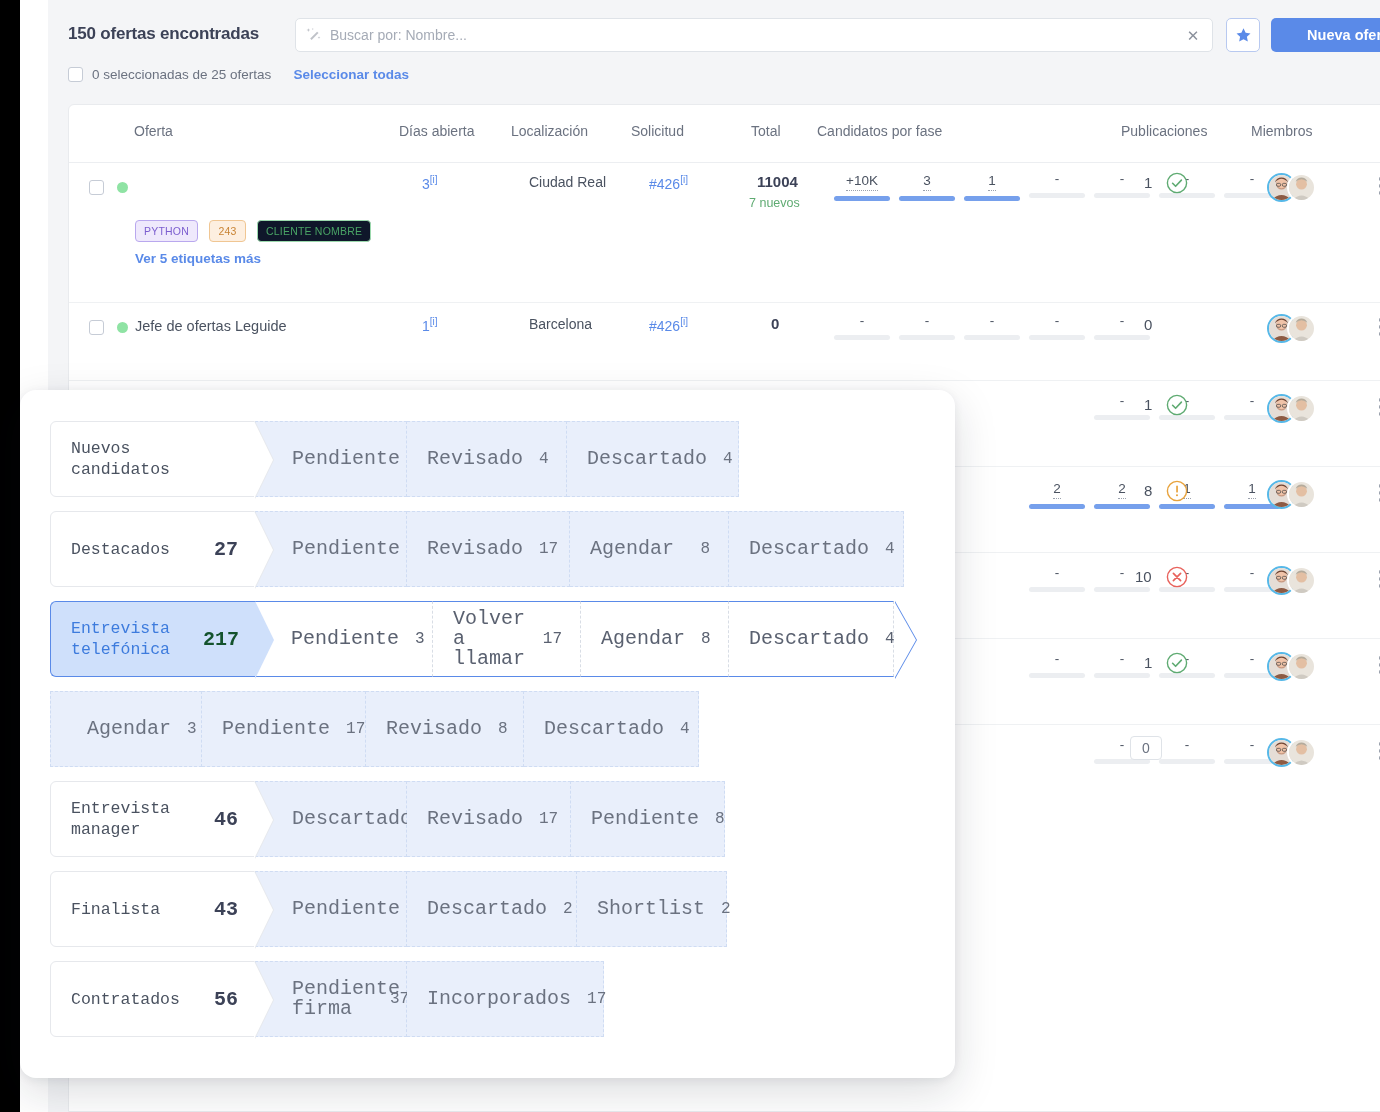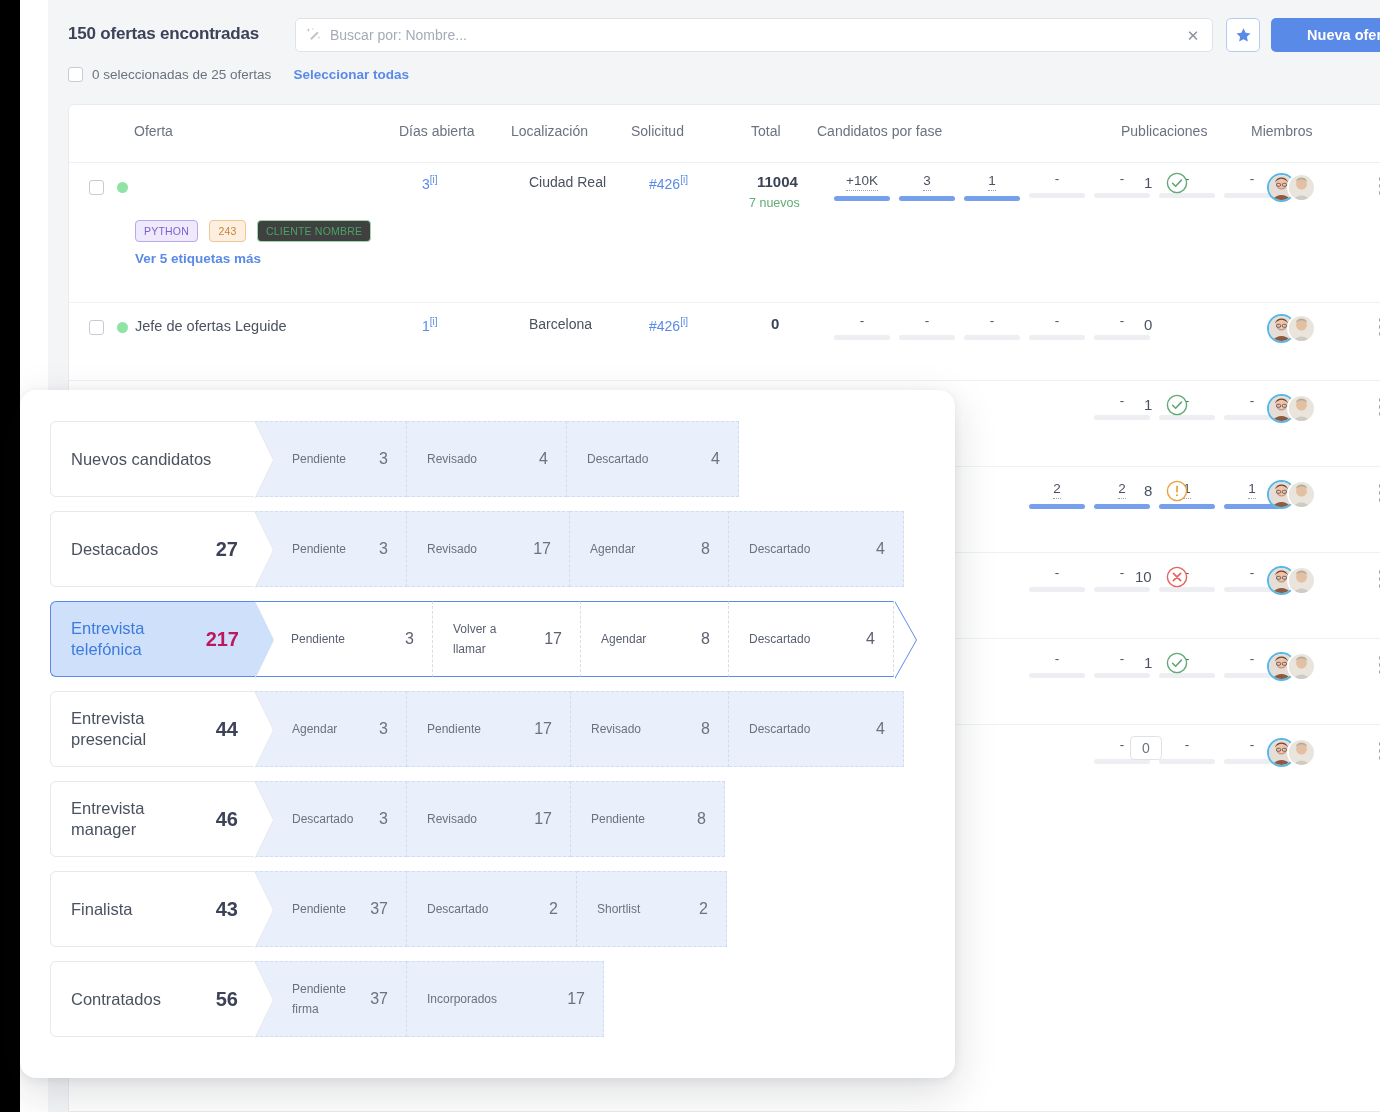--- a/index.html
+++ b/index.html
@@ -91,21 +91,21 @@
   .dot-green { width:11px; height:11px; border-radius:50%; background:#8fe3a4; display:inline-block; }
   .offer-title { font-size:14.5px; color:#4a5260; line-height:21px; max-width:235px; white-space:normal; }
   .link-blue { color:#5a8ae8;text-align:right; }
   .sub-i { font-size:10px; color:#5a8ae8; vertical-align:super; }
   .tag {
     display:inline-block; font-size:10.5px; padding:4px 8px; border-radius:4px;
     border:1px solid; margin-right:7px; letter-spacing:.2px;
   }
   .tag-python { color:#7c5ecf; border-color:#b9a8ee; background:#efe9fc; }
   .tag-num { color:#c98434; border-color:#f0c693; background:#fdefe0; }
-  .tag-client { color:#49a365; border-color:#9bd9ad; background:#404040; }
+  .tag-client { color:#49a365; border-color:#9bd9ad; background:#0f172a; }
   .more-tags { font-size:13.5px; color:#5a8ae8; font-weight:bold; cursor:pointer; }
   .total-num { font-size:15px; font-weight:bold; color:#3c4257; }
   .total-new { font-size:12.5px; color:#5fab72; }
 
   
   .phases { position:absolute; display:flex; gap:9px; }
   .phase { width:56px; text-align:center; }
   .phase-val { font-size:13.5px; color:#4a5260; padding-bottom:2px; }
   .phase-val.dotted { border-bottom:1.5px dotted #9aa1ad; display:inline-block; }
   .phase-bar { height:4.5px; border-radius:3px; background:#eceef1; margin-top:5px; }
@@ -129,20 +129,21 @@
     margin-left:-9px; position:relative; z-index:-1;
   }
   .kebab { position:absolute; cursor:pointer; }
   .kebab span { display:block; width:3.5px; height:3.5px; border-radius:50%; background:#9aa1ad; margin-bottom:3.5px; }
 
   
   .modal {
     position:absolute; left:20px; top:390px; width:935px; height:688px;
     background:#ffffff; border-radius:16px;
     box-shadow:0 14px 44px rgba(20,25,40,.15), 0 2px 10px rgba(20,25,40,.07);
+    font-family:Liberation Mono, monospace;
   }
   .funnel { position:absolute; left:30px; top:31px; }
   .frow { position:relative; height:76px; margin-bottom:14px; display:flex; }
 
   
   .fhead {
     position:relative; height:76px; width:205px; flex:0 0 205px;
     background:#ffffff; border:1px solid #e6e8ec;
     border-radius:6px 0 0 6px;
     display:flex; align-items:center; padding-left:20px; gap:10px; z-index:3;
@@ -157,28 +158,28 @@
   .fhead-count { font-size:20px; font-weight:bold; color:#3c4257; margin-left:auto; margin-right:16px; }
 
   
   .fbody { display:flex; height:76px; }
   .seg {
     height:76px; background:#e9effb; border:1.4px dashed #cfdcf3; border-left:none;
     display:flex; align-items:center; justify-content:space-between;
     padding:0 18px 0 34px; min-width:100px;
   }
   .seg:first-child { padding-left:36px; border-left:1.4px dashed #cfdcf3; }
-  .seg-label { font-size:12px; color:#6b7280; line-height:20px; }
+  .seg-label { font-size:20px; color:#6b7280; line-height:20px; }
   .seg-val { font-size:16px; color:#6b7280; margin-left:16px; }
 
   
   .frow.sel .fhead { background:#cfe0fb; border:1.6px solid #5a8ae8; border-right:none; }
   .frow.sel .fhead::after { border-left-color:#cfe0fb; filter:none; }
   .frow.sel .fhead-label { color:#3d7bdd; font-weight:normal; }
-  .frow.sel .fhead-count { color:#be185d;text-align:center; }
+  .frow.sel .fhead-count { color:#14532d;text-align:center; }
   .frow.sel .seg { background:#ffffff; border:1.4px dashed #d8dde5; border-left:none;
                    border-top:1.6px solid #5a8ae8; border-bottom:1.6px solid #5a8ae8; }
   .frow.sel .seg:first-child { border-left:none; }
   .frow.sel .seg-label, .frow.sel .seg-val { color:#5a6170; }
   .sel-tip {
     width:0; height:0; border-top:39px solid transparent; border-bottom:39px solid transparent;
     border-left:22px solid #ffffff; position:relative;
     filter:drop-shadow(1.4px 0 0 #5a8ae8);
   }
 </style>
@@ -675,24 +676,20 @@
             </div>
           <div class="seg" style="width:165px; padding-left:20px;">
               <span class="seg-label">Descartado</span>
               <span class="seg-val">4</span>
             </div>
           <div class="sel-tip"></div>
         </div>
       </div>
 
       <div class="frow">
-        <div class="fhead">
-          <div class="fhead-label">Entrevista presencial</div>
-          <div class="fhead-count">44</div>
-        </div>
         <div class="fbody">
           <div class="seg" style="width:152px;">
               <span class="seg-label">Agendar</span>
               <span class="seg-val">3</span>
             </div>
           <div class="seg" style="width:164px; padding-left:20px;">
               <span class="seg-label">Pendiente</span>
               <span class="seg-val">17</span>
             </div>
           <div class="seg" style="width:158px; padding-left:20px;">

